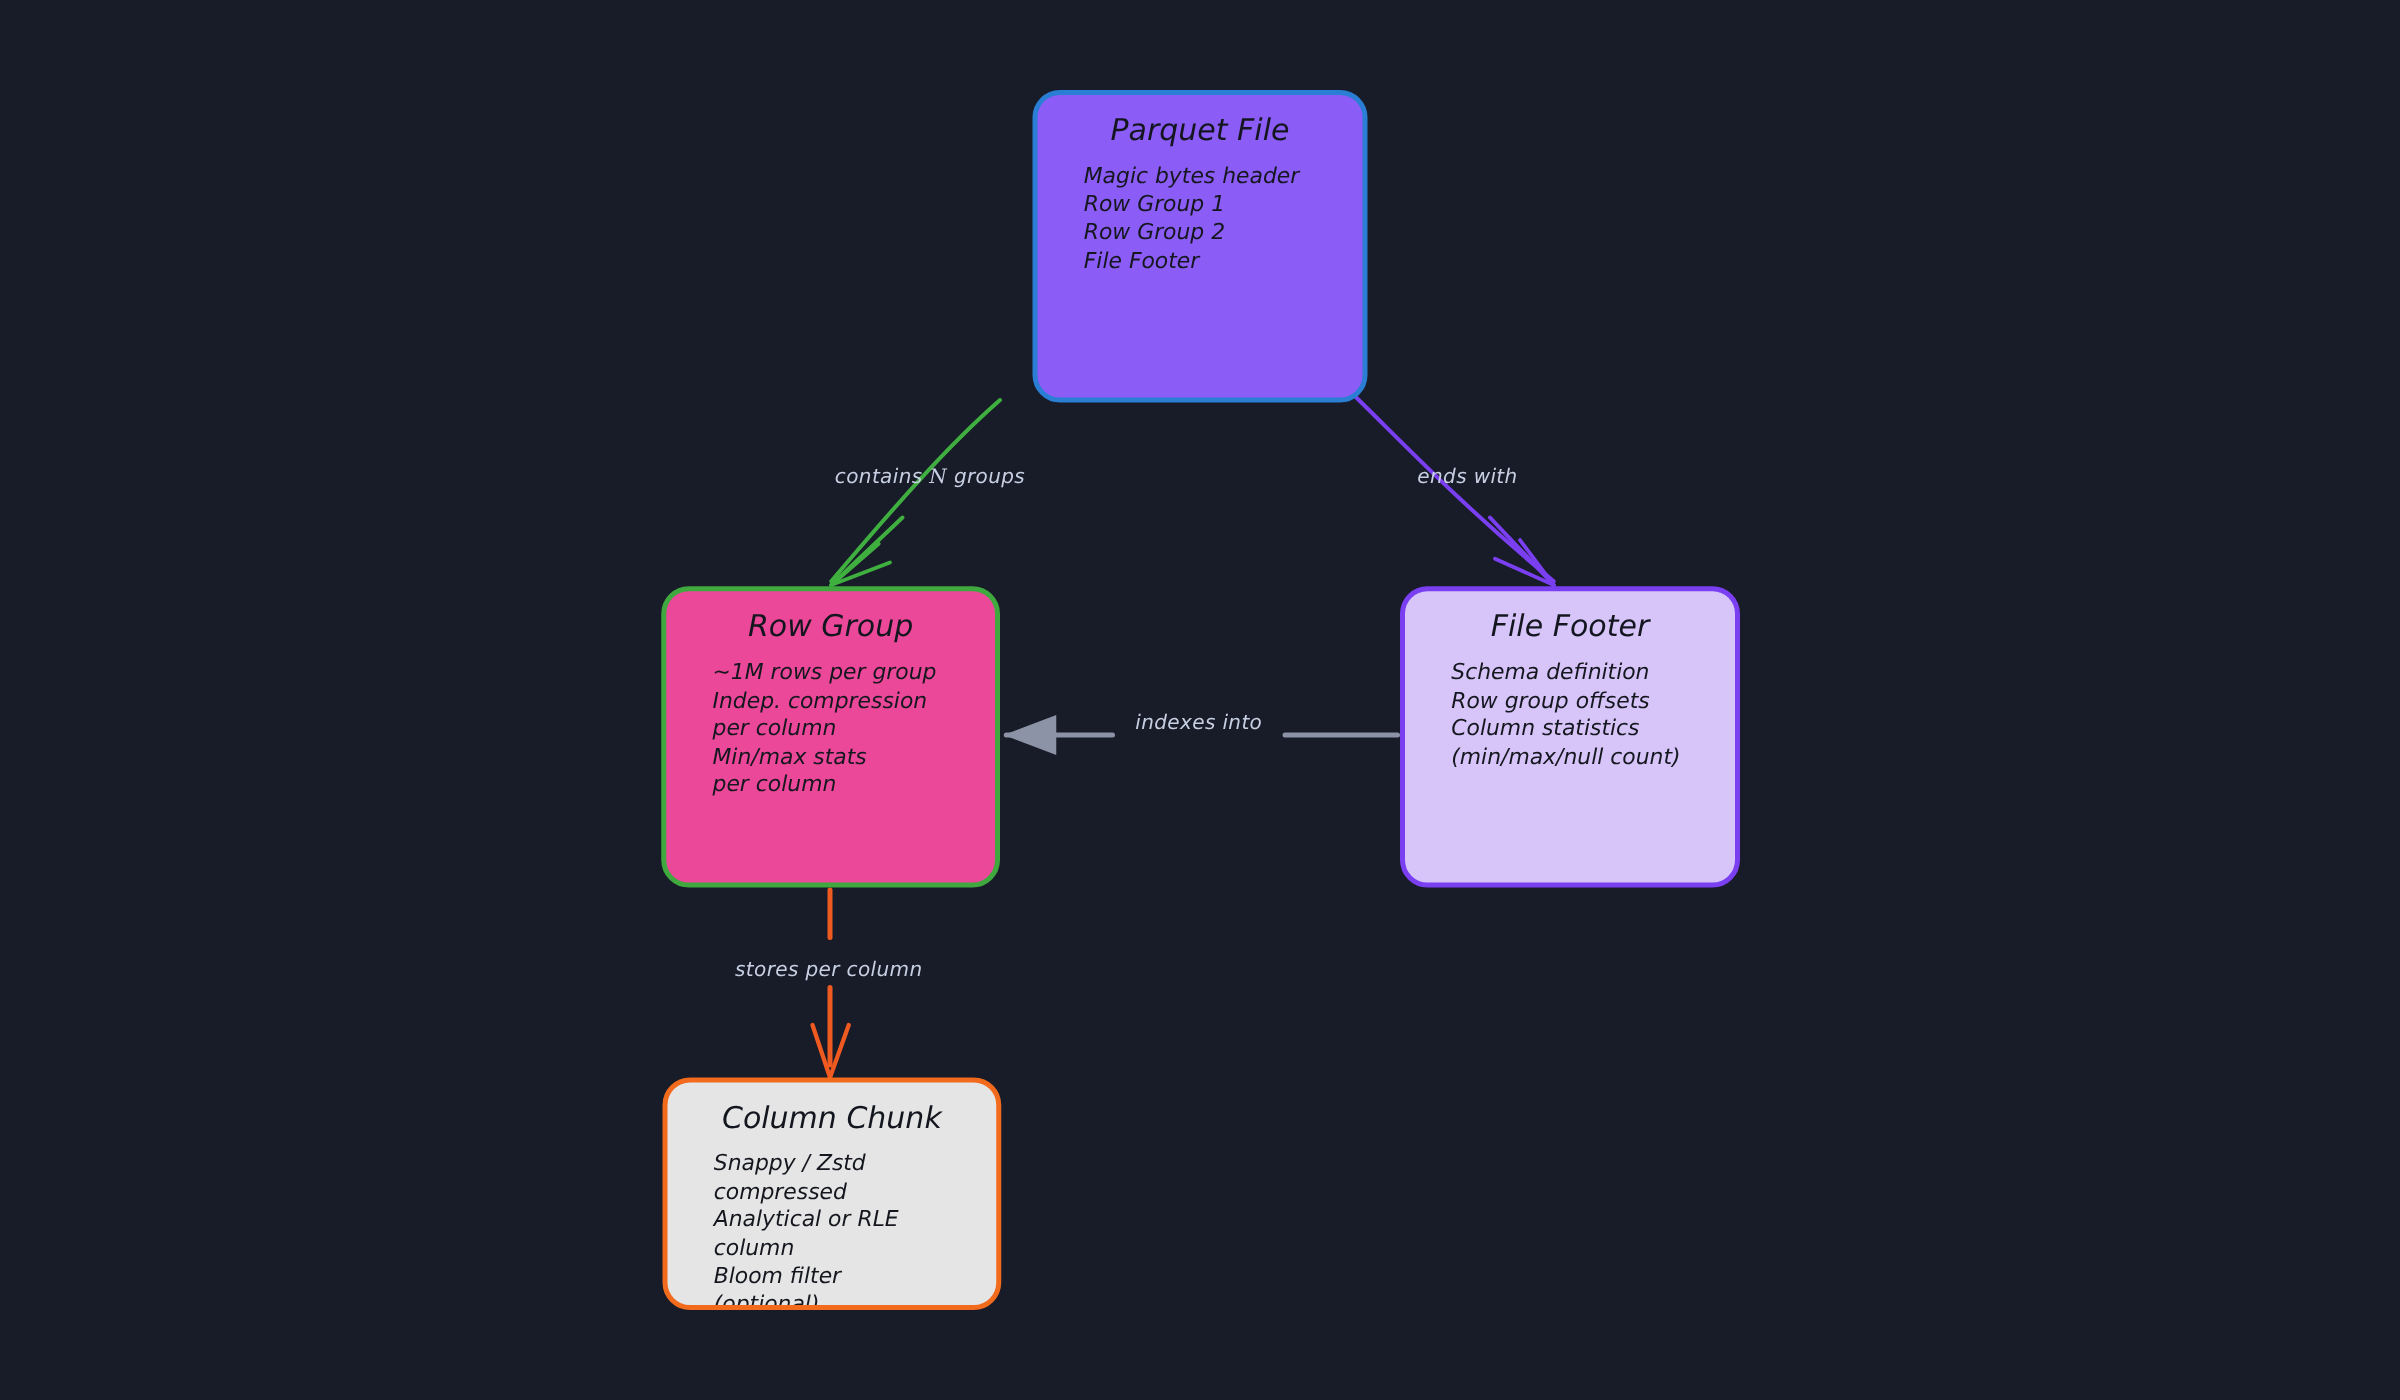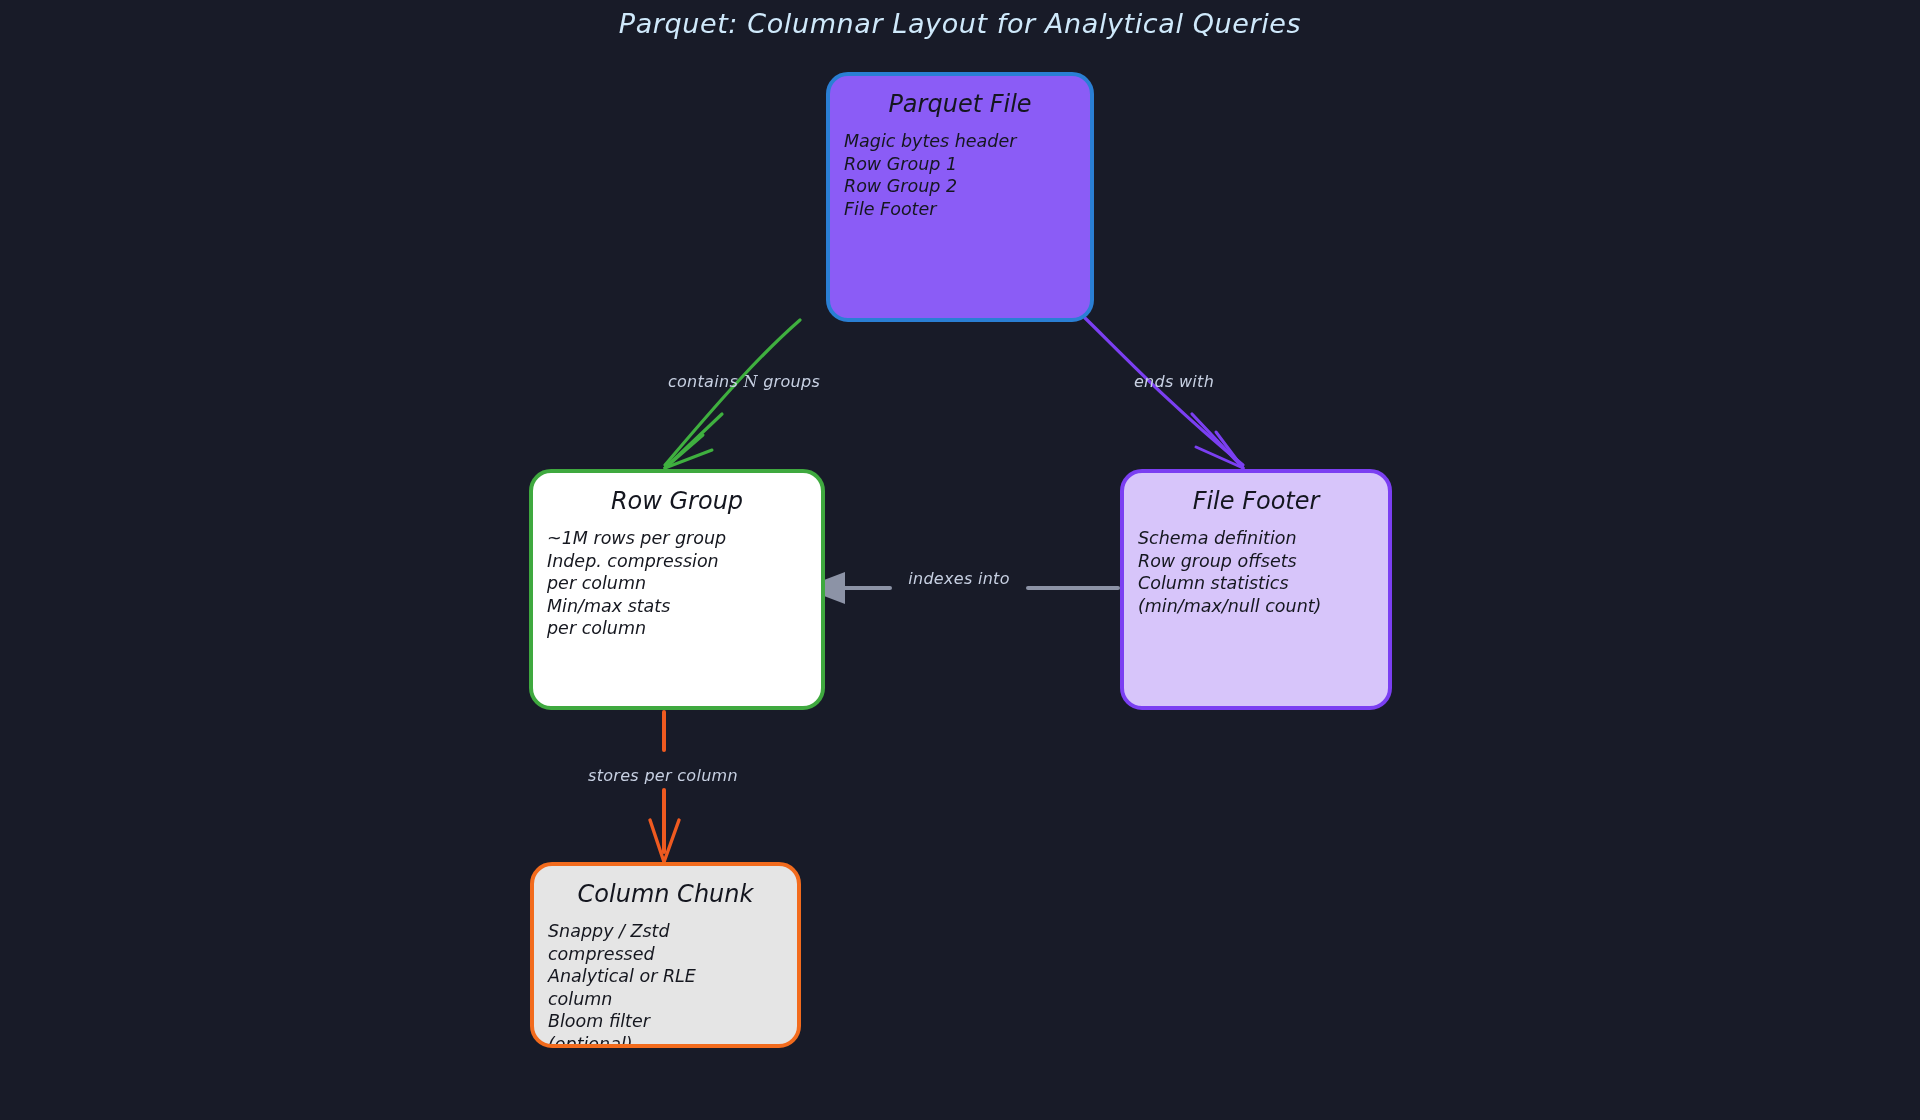--- a/index.html
+++ b/index.html
@@ -51,21 +51,21 @@
     width: 100%;
     text-align: center;
     color: #14161f;
     font-family: "DejaVu Sans", sans-serif;
     font-size: 24px;
     font-style: italic;
     white-space: nowrap;
   }
   .node-lines {
     margin-top: 12px;
-    padding-left: 14px;
+    padding-left: 37px;
     color: #15171f;
     font-family: "DejaVu Sans", sans-serif;
     font-size: 17.5px;
     font-style: italic;
     line-height: 22.5px;
   }
   .node-line {
     white-space: nowrap;
   }
   .edge-label {
@@ -81,21 +81,20 @@
   .edge-label .emph {
     font-style: italic;
     font-family: "DejaVu Serif", serif;
   }
 </style>
 </head>
 <body>
 
 <div id="canvas">
 
-  <div class="diagram-title">Parquet: Columnar Layout for Analytical Queries</div>
 
   <svg id="edge-layer" viewBox="0 0 1920 1120" xmlns="http://www.w3.org/2000/svg">
 
     <g>
       <path d="M 800 320 C 760 355, 720 400, 665 465" stroke="#3fb03f" stroke-width="3.2" fill="none" stroke-linecap="round"></path>
       <path d="M 665 468 L 722 414" stroke="#3fb03f" stroke-width="3.2" fill="none" stroke-linecap="round"></path>
       <path d="M 665 468 L 703 435" stroke="#3fb03f" stroke-width="3.0" fill="none" stroke-linecap="round"></path>
       <path d="M 665 468 L 712 450" stroke="#3fb03f" stroke-width="3.0" fill="none" stroke-linecap="round"></path>
     </g>
 
@@ -123,21 +122,21 @@
   <div class="node" style="left:826px; top:72px; width:268px; height:250px; background:#8b5cf6; border-color:#2a7fd4;">
     <div class="node-title" style="margin-top:14px;">Parquet File</div>
     <div class="node-lines">
       <div class="node-line">Magic bytes header</div>
       <div class="node-line">Row Group 1</div>
       <div class="node-line">Row Group 2</div>
       <div class="node-line">File Footer</div>
     </div>
   </div>
 
-  <div class="node" style="left:529px; top:469px; width:296px; height:241px; background:#ffffff; border-color:#3fa93f;">
+  <div class="node" style="left:529px; top:469px; width:271px; height:241px; background:#ec4899; border-color:#3fa93f;">
     <div class="node-title" style="margin-top:14px;">Row Group</div>
     <div class="node-lines">
       <div class="node-line">~1M rows per group</div>
       <div class="node-line">Indep. compression</div>
       <div class="node-line">per column</div>
       <div class="node-line">Min/max stats</div>
       <div class="node-line">per column</div>
     </div>
   </div>
 

